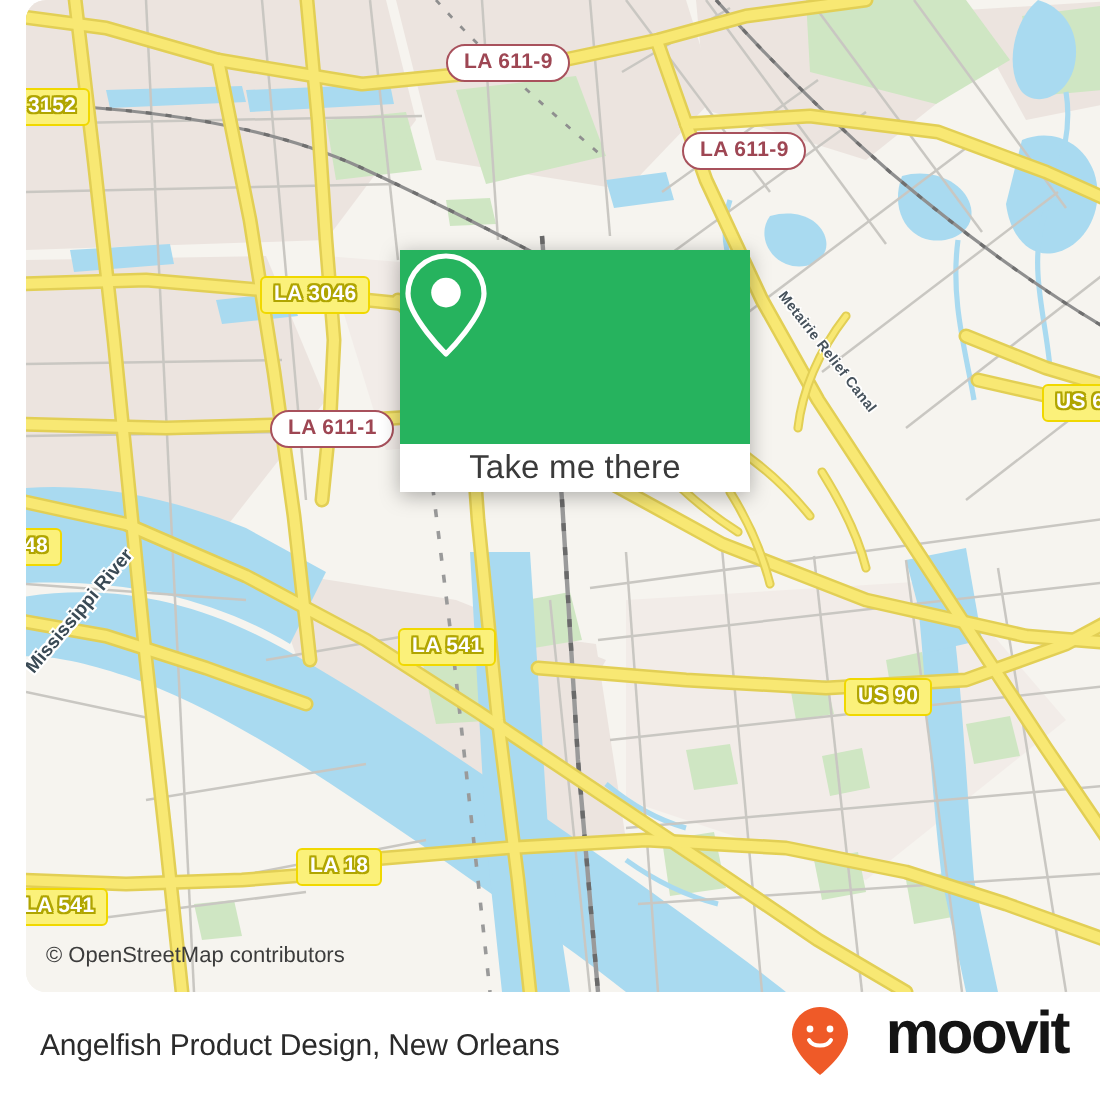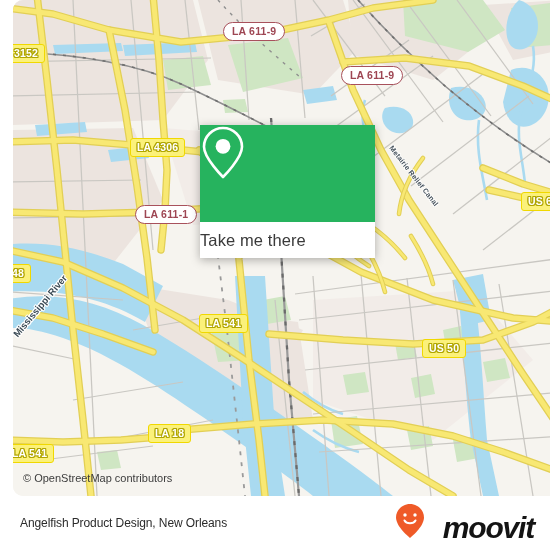--- a/index.html
+++ b/index.html
@@ -50,40 +50,40 @@
     position:absolute;left:10px;top:472px;z-index:40;
     font-size:11px;color:#3c3c3c;white-space:nowrap;
   }
 
   
   .card{
     position:absolute;left:187px;top:125px;width:175px;z-index:60;
     filter:drop-shadow(0 2px 5px rgba(0,0,0,.30));
   }
   .card-top{height:97px;background:#26b35e;display:flex;align-items:center;justify-content:center;}
-  .card-bot{height:36px;background:#ffffff;display:flex;align-items:center;justify-content:flex-start;}
+  .card-bot{height:24px;background:#ffffff;display:flex;align-items:center;justify-content:center;}
   .card-label{font-size:16.5px;color:#3a3a3a;letter-spacing:.1px;}
   .card-tail{
     position:absolute;left:50%;margin-left:-11px;top:137px;
     width:0;height:0;border-left:11px solid transparent;border-right:11px solid transparent;
     border-top:13px solid #ffffff;
   }
 
   
   .bottombar{
     position:absolute;left:0;top:496px;width:550px;height:54px;
     background:#ffffff;z-index:70;
   }
   .bb-title{
     position:absolute;left:20px;top:50%;transform:translateY(-50%);
-    font-size:12px;color:#2b2b2b;white-space:nowrap;letter-spacing:-.1px;text-align:right;
+    font-size:15px;color:#2b2b2b;white-space:nowrap;letter-spacing:-.1px;text-align:right;
   }
   .bb-logo{
     position:absolute;right:16px;top:50%;transform:translateY(-50%);
-    display:flex;align-items:flex-end;gap:18px;font-style:italic;
+    display:flex;align-items:flex-start;gap:18px;
   }
   .bb-logo-text{
     font-size:30px;font-weight:bold;color:#141414;letter-spacing:-1.2px;line-height:1;
   }
 </style>
 </head>
 <body>
 
 <div id="app">
 
@@ -276,26 +276,26 @@
           <path d="M398 236 C408 252 416 268 420 284"></path>
           <path d="M410 158 C396 176 388 196 386 214"></path>
         </g>
       </g>
     </svg>
 
     <div id="shields">
         <div class="shield maroon" style="left: 210px; top: 22px;">LA 611-9</div>
         <div class="shield yellow" style="left: -6px; top: 44px;">3152</div>
         <div class="shield maroon" style="left: 328px; top: 66px;">LA 611-9</div>
-        <div class="shield yellow" style="left: 117px; top: 138px;">LA 4306</div>
+        <div class="shield yellow" style="left: 117px; top: 138px;">LA 3046</div>
         <div class="shield yellow" style="left: 508px; top: 192px;">US 61</div>
         <div class="shield maroon" style="left: 122px; top: 205px; text-align: center;">LA 611-1</div>
         <div class="shield yellow" style="left: -8px; top: 264px;">48</div>
         <div class="shield yellow" style="left: 186px; top: 314px;">LA 541</div>
-        <div class="shield yellow" style="left: 409px; top: 339px;">US 50</div>
+        <div class="shield yellow" style="left: 409px; top: 339px;">US 90</div>
         <div class="shield yellow" style="left: 135px; top: 424px;">LA 18</div>
         <div class="shield yellow" style="left: -8px; top: 444px;">LA 541</div>
       </div>
 
     <div id="waterlabels">
         <div class="waterlabel" style="left: 2px; top: 330px; transform: rotate(-50deg); transform-origin: left center;">Mississippi River</div>
         <div class="canallabel" style="left: 378px; top: 142px; transform: rotate(52deg); transform-origin: left center;">Metairie Relief Canal</div>
       </div>
 
     <div class="attrib">© OpenStreetMap contributors</div>

